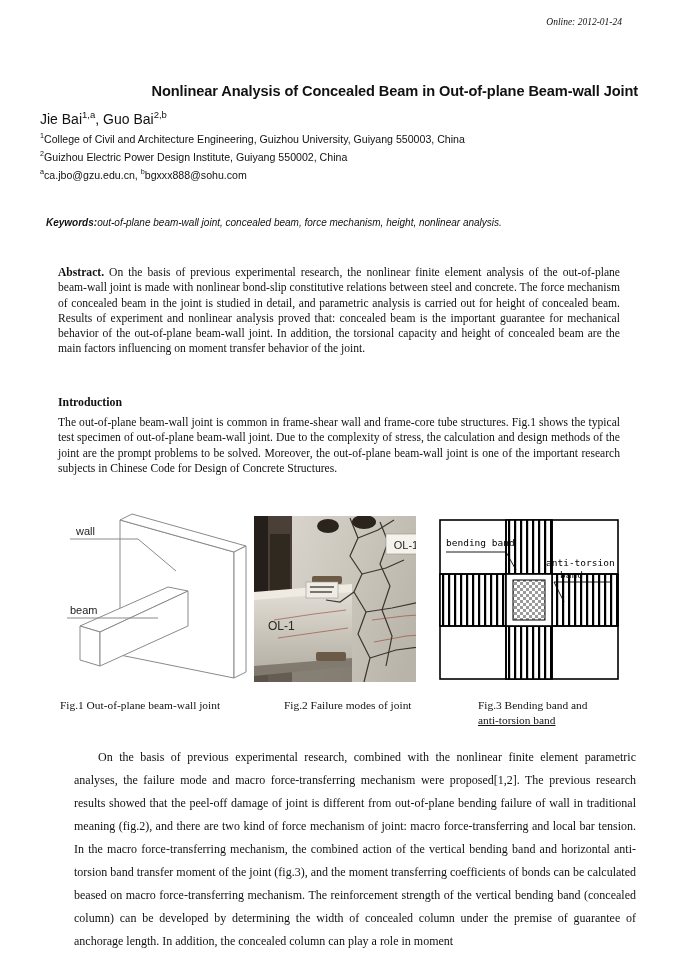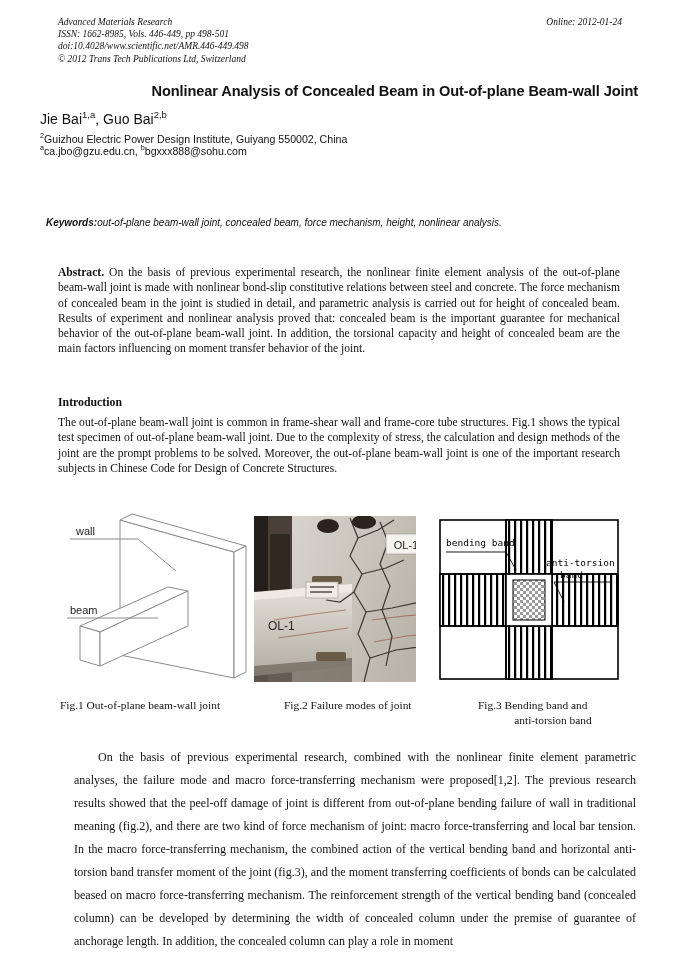--- a/index.html
+++ b/index.html
@@ -56,20 +56,21 @@
   .author-line {
     font-size: 14px;
     margin-top: 3px;
   }
   .affil {
     font-size: 10.6px;
     margin-top: 6px;
   }
   .emails {
     font-size: 10.6px;
+    margin-top: 6px;
   }
   sup {
     font-size: 0.68em;
     vertical-align: super;
     line-height: 0;
   }
 
   
   .keywords {
     position: absolute;
@@ -162,54 +163,51 @@
     left: 58px;
     top: 698px;
     width: 564px;
     height: 40px;
     font-size: 11.4px;
     line-height: 15.4px;
   }
   .cap1 { position: absolute; left: 2px;   top: 0; }
   .cap2 { position: absolute; left: 226px; top: 0; }
   .cap3 { position: absolute; left: 420px; top: 0; width: 150px; }
-  .cap3 .cap3-l2 { display: block; text-align: center; }
+  .cap3 .cap3-l2 { display: block; text-align: left; text-decoration: underline; }
 
   
   .body-para {
     position: absolute;
     left: 74px;
     top: 746px;
     width: 562px;
     font-size: 12px;
     line-height: 23px;
     text-align: justify;
     text-indent: 24px;
   }
 </style>
 </head>
 <body>
 
 <div class="page">
 
   <div class="journal-header">
     <div class="hdr-right">Online: 2012-01-24</div>
-    <div class="hdr-left">
-      <div>Advanced Materials Research</div>
-      <div>ISSN: 1662-8985, Vols. 446-449, pp 498-501</div>
-      <div>doi:10.4028/www.scientific.net/AMR.446-449.498</div>
-      <div>© 2012 Trans Tech Publications Ltd, Switzerland</div>
-    </div>
   </div>
 
   <div class="doc-title">Nonlinear Analysis of Concealed Beam in Out-of-plane Beam-wall Joint</div>
 
   <div class="authors-block">
     <div class="author-line">
       <span>Jie Bai</span><sup>1,a</sup><span>, </span><span>Guo Bai</span><sup>2,b</sup>
+    </div>
+    <div class="affil">
+      <sup>1</sup><span>College of Civil and Architecture Engineering, Guizhou University, Guiyang 550003, China</span>
     </div>
     <div class="affil">
       <sup>2</sup><span>Guizhou Electric Power Design Institute, Guiyang 550002, China</span>
     </div>
     <div class="emails">
       <sup>a</sup><span>ca.jbo@gzu.edu.cn,&nbsp;</span><sup>b</sup><span>bgxxx888@sohu.com</span>
     </div>
   </div>
 
   <div class="keywords"><b>Keywords:</b><span>out-of-plane beam-wall joint, concealed beam, force mechanism, height, nonlinear analysis.</span></div>

